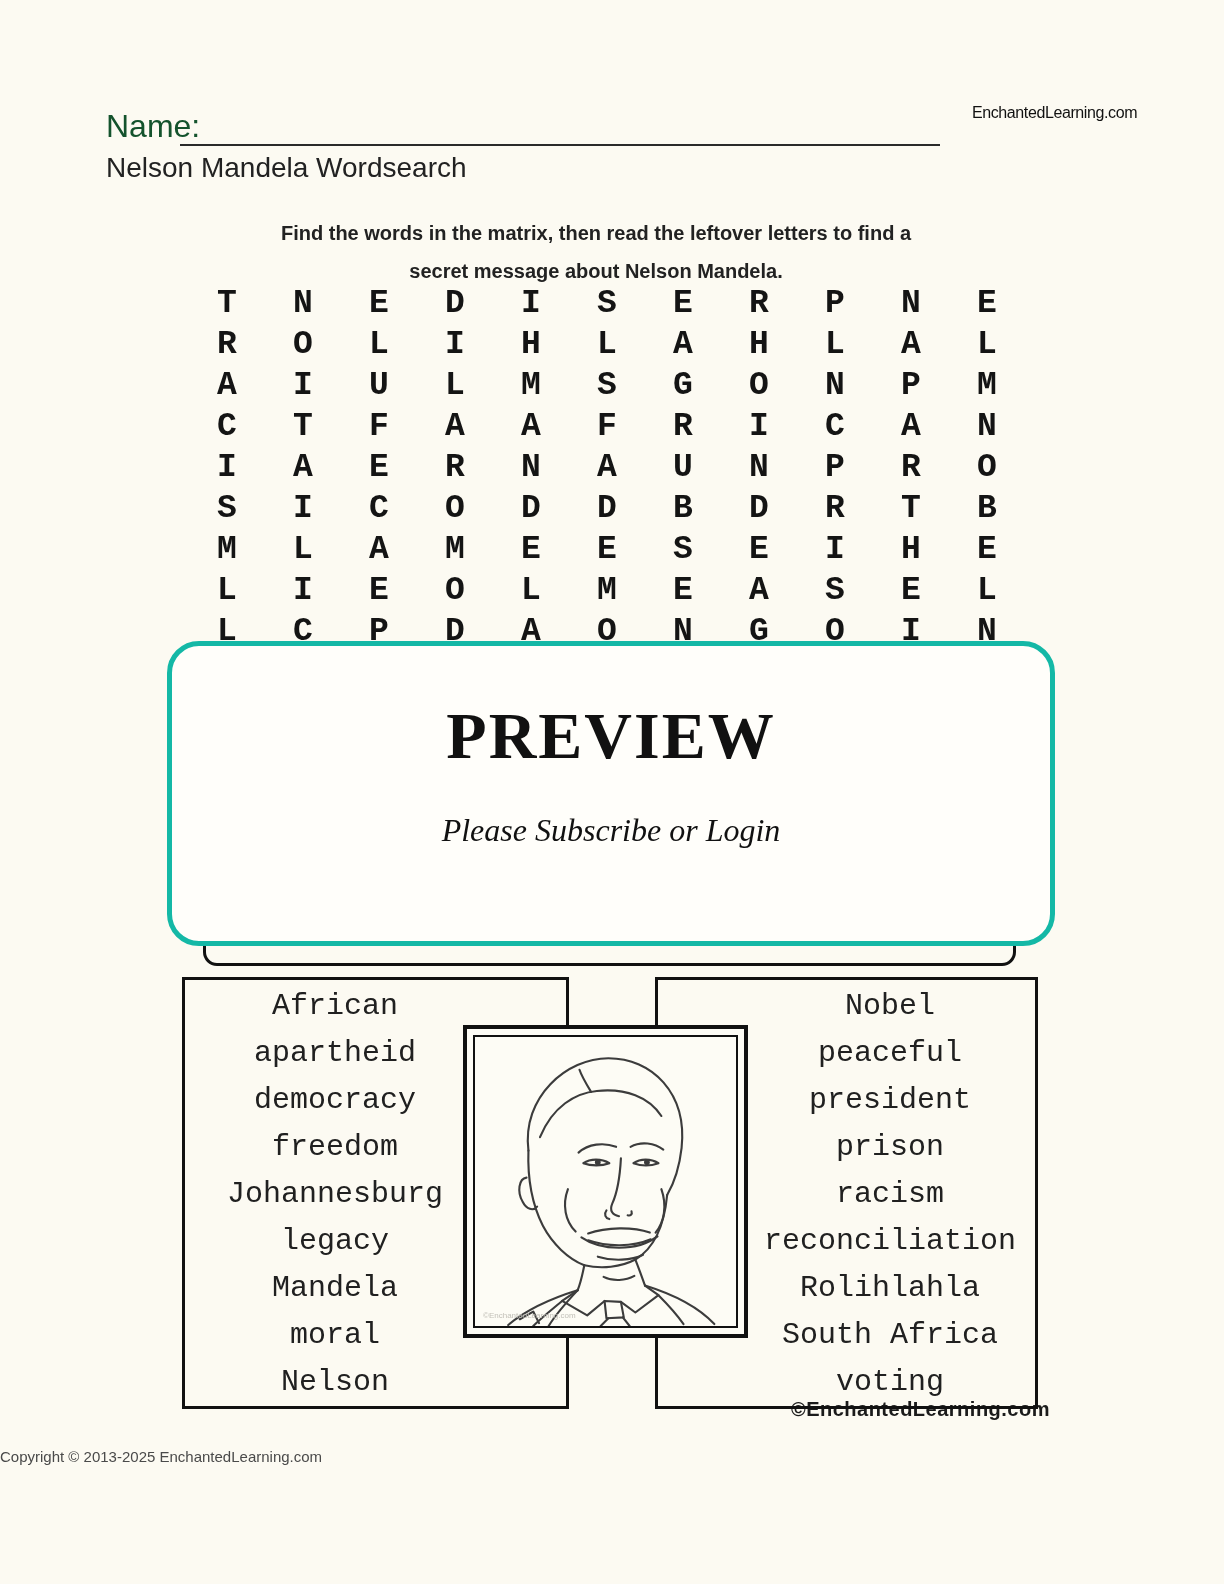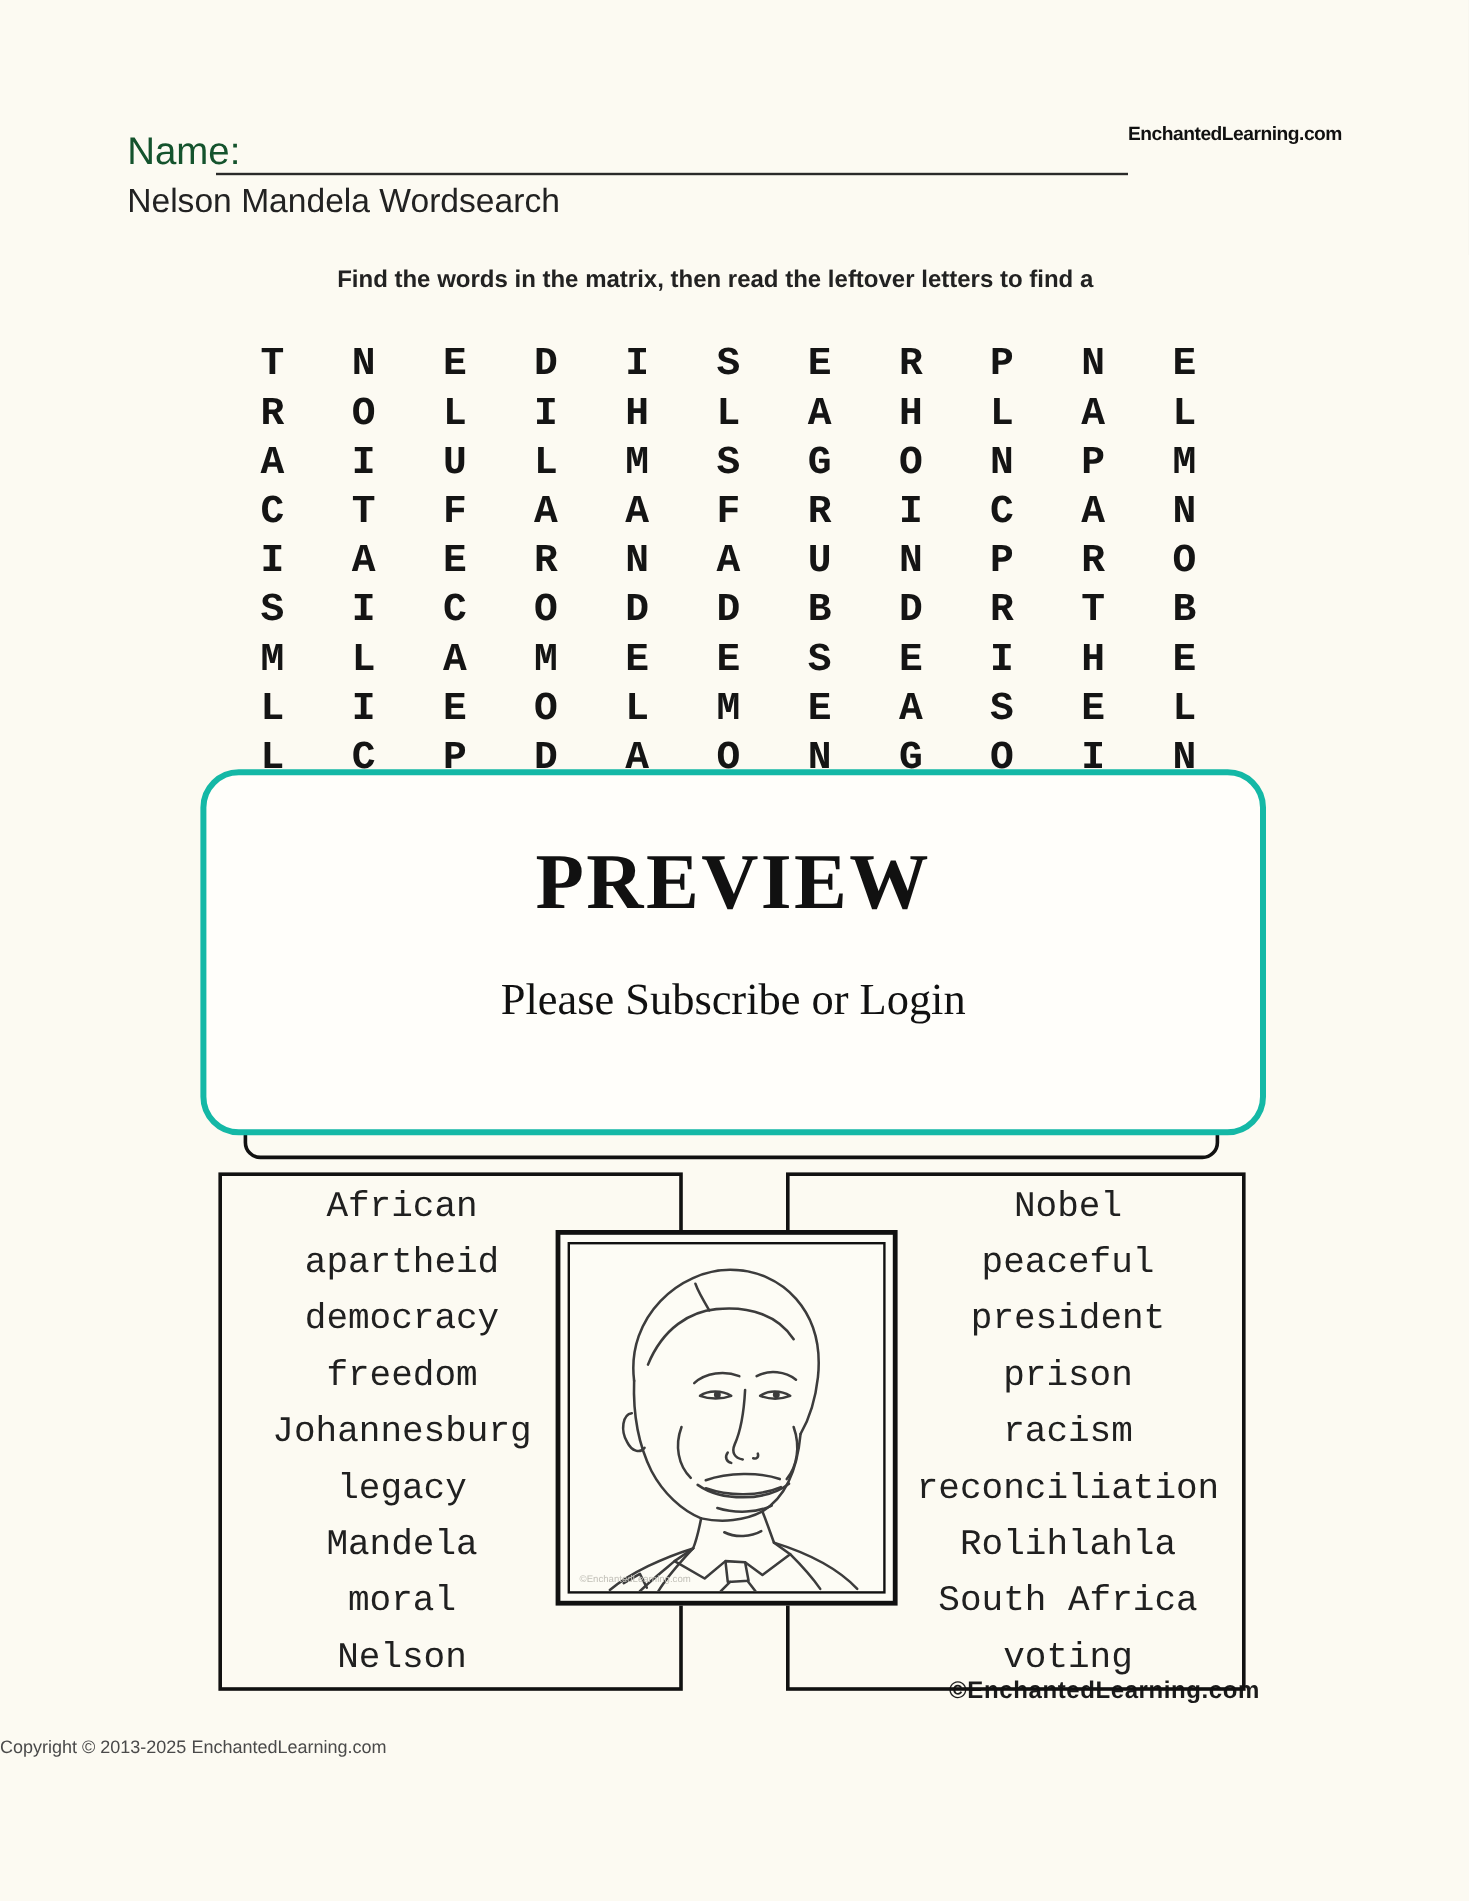--- a/index.html
+++ b/index.html
@@ -10,21 +10,21 @@
     background:#fcfaf2;
     font-family:"Liberation Sans", sans-serif;
     color:#1f1f1f;
     overflow:hidden;
     margin:0 auto;
   }
   .abs{position:absolute;}
   
   .name-label{left:106px;top:108px;font-size:32px;color:#14532d;}
   .name-line{left:180px;top:112px;width:760px;height:32px;border-bottom:2px solid #2a2a2a;}
-  .site-credit{left:940px;top:104px;width:170px;font-size:16px;font-weight:bold;letter-spacing:-0.4px;text-align:center;color:#111;}
+  .site-credit{left:972px;top:104px;width:170px;font-size:16px;font-weight:normal;letter-spacing:-0.4px;text-align:left;color:#111;}
   .page-title{left:106px;top:152px;font-size:28px;font-weight:normal;color:#222;letter-spacing:0px;}
   .instructions{left:96px;top:214px;width:1000px;text-align:center;font-size:20px;font-weight:bold;color:#222;line-height:38px;}
   
   .grid{left:189px;top:283px;width:836px;z-index:1;}
   .grid-row{display:flex;height:41px;}
   .grid-cell{
     width:76px;text-align:center;
     font-family:"Liberation Mono", monospace;
     font-weight:bold;font-size:33px;line-height:41px;color:#141414;
   }
@@ -35,21 +35,21 @@
     z-index:1;background:#fcfaf2;
   }
   
   .preview-box{
     left:167px;top:641px;width:878px;height:295px;
     background:#fffefa;border:5px solid #14b8a6;border-radius:32px;
     z-index:2;text-align:center;
     font-family:"Liberation Serif", serif;
   }
   .preview-title{margin-top:52px;font-size:66px;font-weight:bold;letter-spacing:2px;color:#111;}
-  .preview-sub{margin-top:38px;font-size:37px;color:#111;}
+  .preview-sub{margin-top:38px;font-size:32px;font-style:italic;color:#111;}
   
   .word-box{border:3px solid #111;z-index:1;background:transparent;}
   .word-box.left{left:182px;top:977px;width:381px;height:426px;}
   .word-box.right{left:655px;top:977px;width:377px;height:426px;}
   .word-list{z-index:1;text-align:center;font-size:30px;color:#202020;}
   .word-list .word{height:47px;line-height:47px;white-space:nowrap;font-family:Liberation Mono, monospace;}
   .word-list.left{left:190px;top:983px;width:290px;}
   .word-list.right{left:745px;top:983px;width:290px;}
   
   .portrait-frame{
@@ -75,20 +75,21 @@
 <div class="page">
 
   <div class="abs name-label">Name:</div>
   <div class="abs name-line"></div>
   <div class="abs site-credit">EnchantedLearning.com</div>
 
   <div class="abs page-title">Nelson Mandela Wordsearch</div>
 
   <div class="abs instructions">
     <div>Find the words in the matrix, then read the leftover letters to find a</div>
+    <div>secret message about Nelson Mandela.</div>
   </div>
 
   <div class="abs grid">
       <div class="grid-row">
         <span class="grid-cell">T</span>
         <span class="grid-cell">N</span>
         <span class="grid-cell">E</span>
         <span class="grid-cell">D</span>
         <span class="grid-cell">I</span>
         <span class="grid-cell">S</span>

